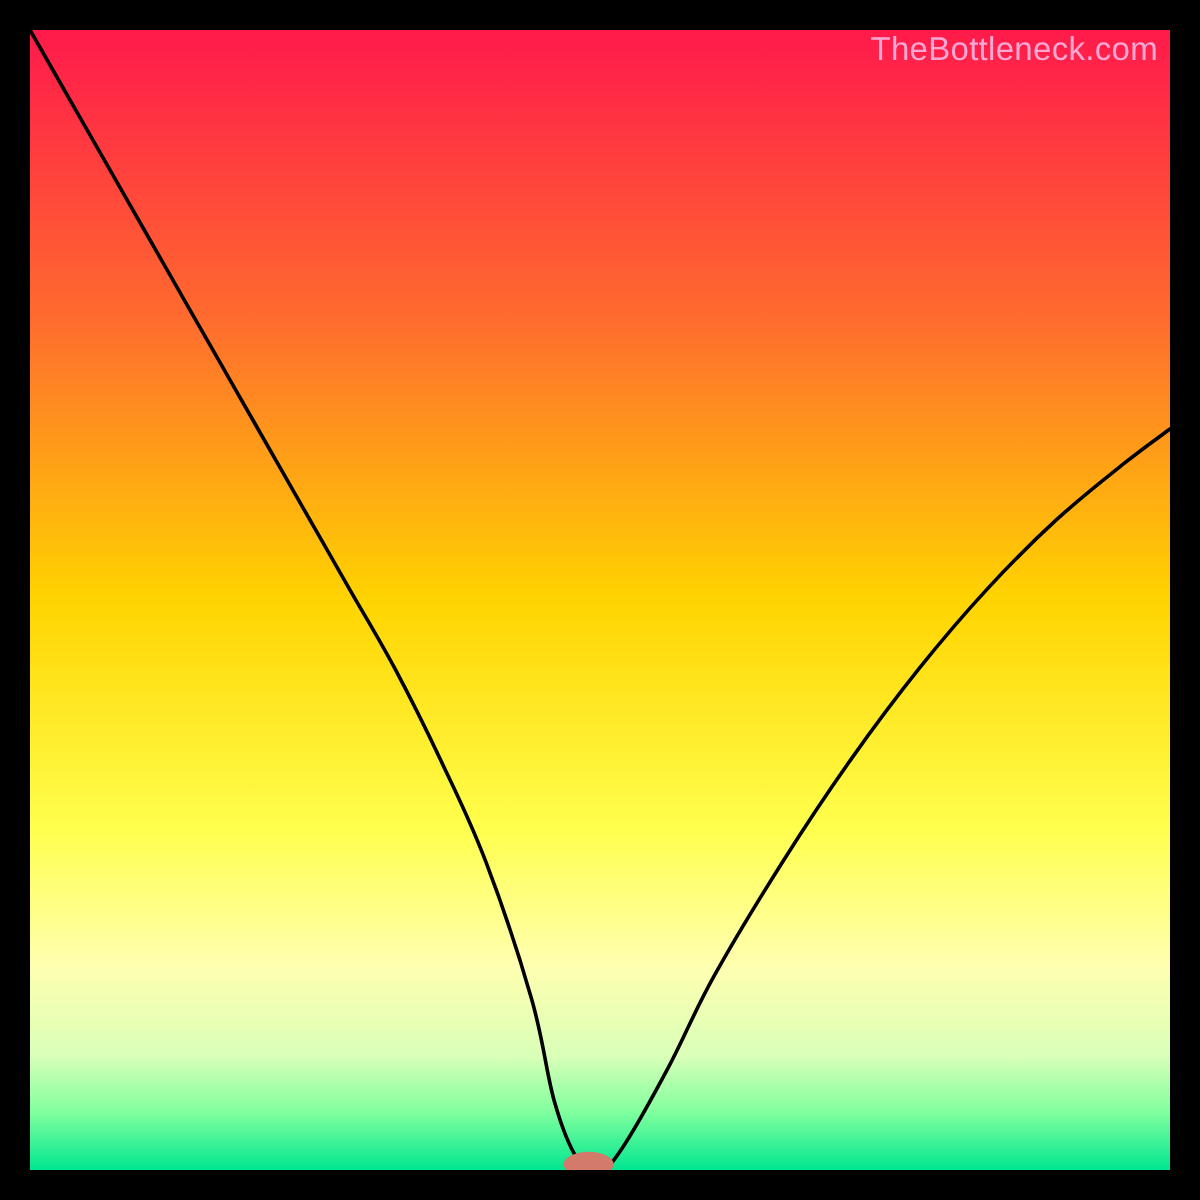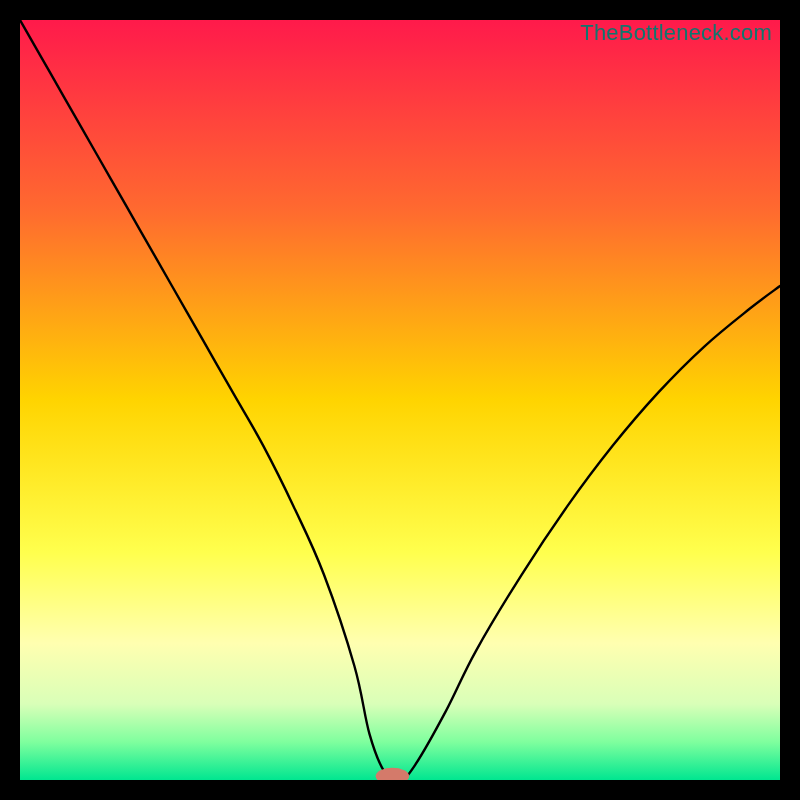--- a/index.html
+++ b/index.html
@@ -23,21 +23,21 @@
     position: absolute;
     left: 0;
     top: 0;
     width: 760px;
     height: 760px;
   }
   .watermark {
     position: absolute;
     top: 0px;
     right: 8px;
-    color: #0f766e;
+    color: #f9a8d4;
     font-size: 22px;
     font-weight: 500;
     letter-spacing: 0.2px;
     user-select: none;
   }
   svg { display: block; }
 </style>
 </head>
 <body>
 

